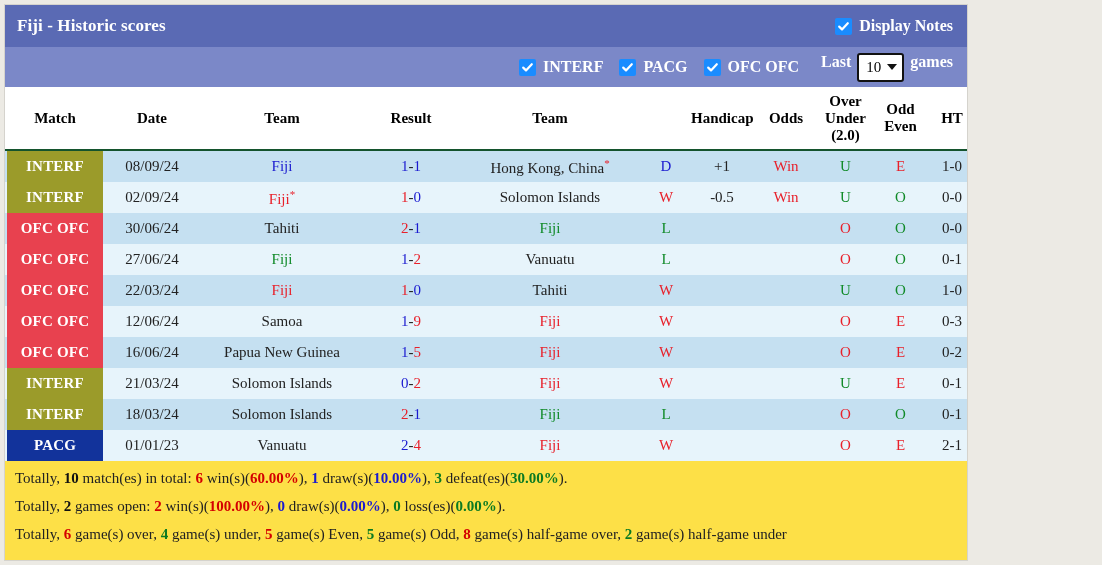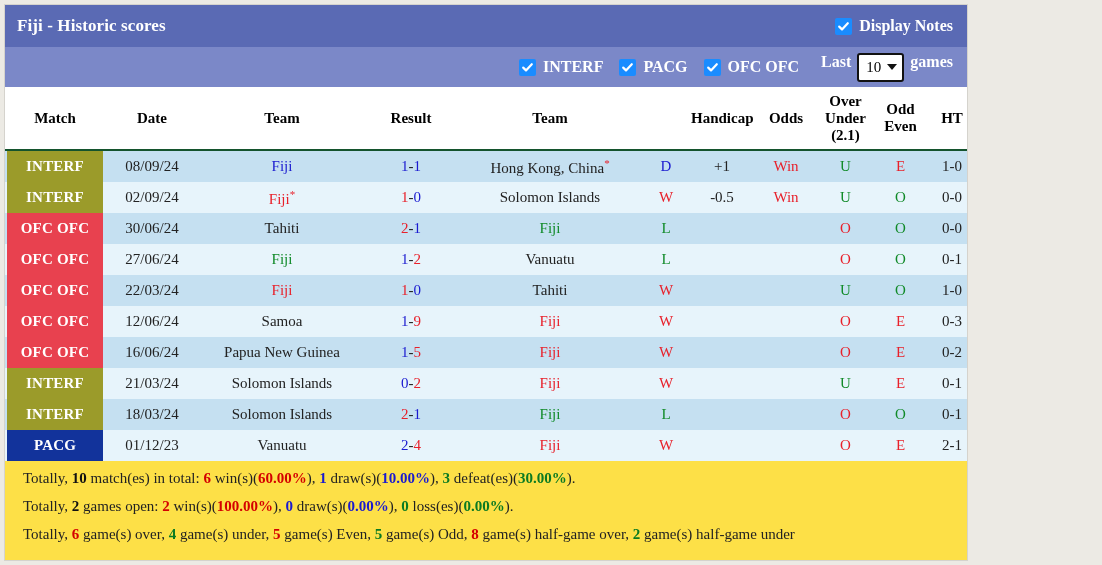--- a/index.html
+++ b/index.html
@@ -72,21 +72,21 @@
   }
   .b-INTERF{background:#9b9b2a;}
   .b-OFCOFC{background:#e8414f;}
   .b-PACG{background:#12339b;}
   .c-red{color:#e8202a;}
   .c-green{color:#108a28;}
   .c-blue{color:#1a1ad0;}
   .c-dark{color:#222;}
   .sup{color:#e8202a;font-size:11px;vertical-align:super;}
   
-  .summary{padding:7px 10px 0 18px;}
+  .summary{padding:7px 10px 0 10px;}
   .summary p{
     margin:0 0 6px 0;font-size:15px;color:#222;line-height:1.45;
   }
   .sred{color:#d40000;font-weight:bold;}
   .sblue{color:#1a1ad0;font-weight:bold;}
   .sgreen{color:#0b7a22;font-weight:bold;}
   .sblk{color:#111;font-weight:bold;}
 </style>
 </head>
 <body>
@@ -165,21 +165,21 @@
         <th><span>Date</span></th>
         <th><span>Team</span></th>
         <th><span>Result</span></th>
         <th><span>Team</span></th>
         <th></th>
           <th><span>Handicap</span></th>
         <th><span>Odds</span></th>
         <th>
           <span>Over</span><br>
           <span>Under</span><br>
-          <span>(2.1)</span>
+          <span>(2.0)</span>
         </th>
         <th>
           <span>Odd</span><br>
           <span>Even</span>
         </th>
         <th><span>HT</span></th>
         <th>
           <span>Over</span><br>
           <span>Under</span><br>
           <span>(0.63)</span>
@@ -328,21 +328,21 @@
           <td></td>
           <td><span class="c-red">O</span></td>
           <td><span class="c-green">O</span></td>
           <td>0-1</td>
           <td><span class="c-red">O</span></td>
         </tr>
         <tr class="r-even">
           <td class="badge-cell">
             <span class="badge b-PACG">PACG</span>
           </td>
-          <td>01/12/23</td>
+          <td>01/01/23</td>
           <td><span class="c-dark">Vanuatu</span></td>
           <td><span class="c-blue">2</span><span class="c-dark">-</span><span class="c-red">4</span></td>
           <td><span class="c-red">Fiji</span></td>
           <td><span class="c-red">W</span></td>
           <td></td>
           <td></td>
           <td><span class="c-red">O</span></td>
           <td><span class="c-red">E</span></td>
           <td>2-1</td>
           <td><span class="c-red">O</span></td>

